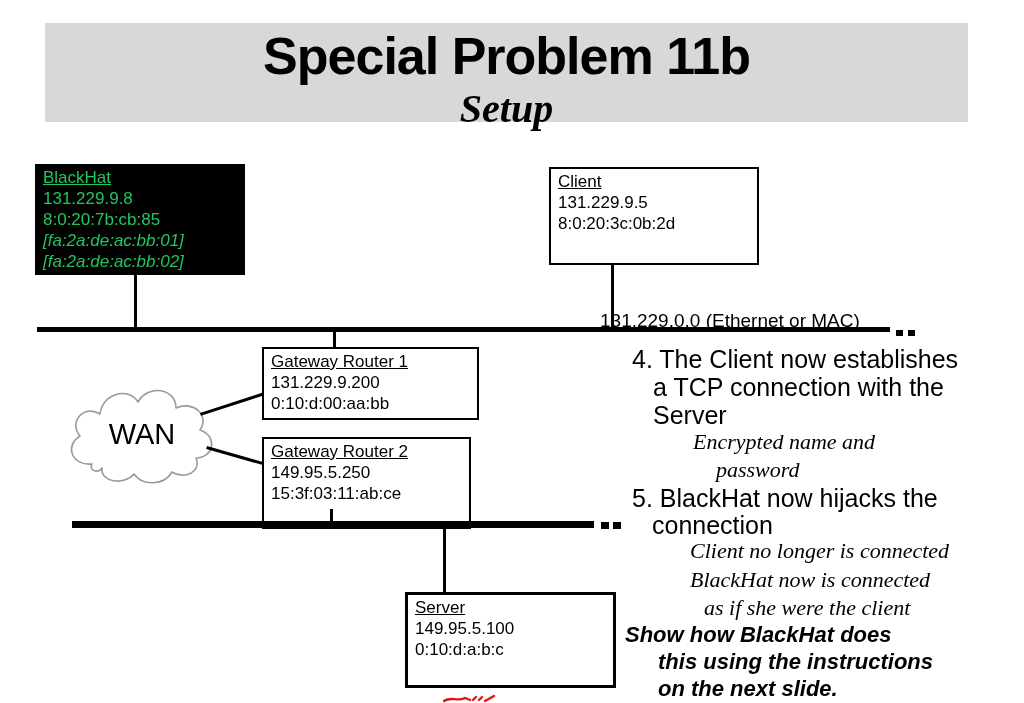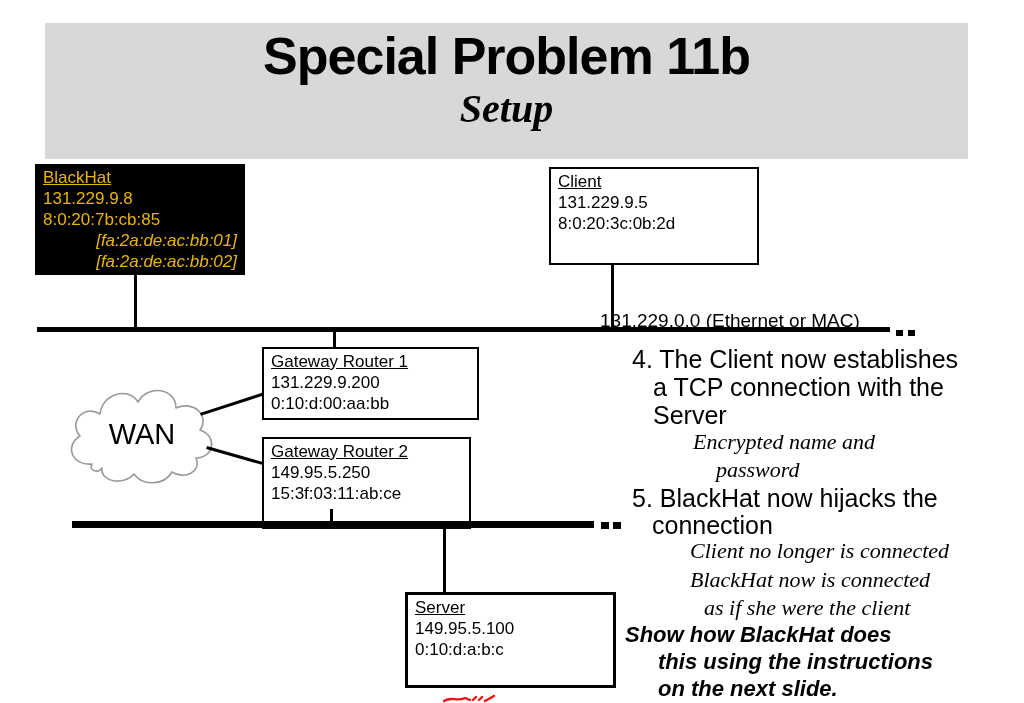--- a/index.html
+++ b/index.html
@@ -2,41 +2,41 @@
 <html><head>
 <meta charset="utf-8">
 <style>
   html,body { margin:0; padding:0; background:#fff; }
   .slide {
     position:relative; width:1024px; height:703px; background:#ffffff;
     font-family:"Liberation Sans", sans-serif; color:#000; overflow:hidden;
   }
   
   .banner {
-    position:absolute; left:45px; top:23px; width:923px; height:136px;
+    position:absolute; left:45px; top:23px; width:923px; height:99px;
     background:#d8d8d8; text-align:center;
   }
   .banner .title {
     font-size:52px; font-weight:bold; line-height:60px; margin-top:3px;
     letter-spacing:-1px;
   }
   .banner .subtitle {
     font-family:"Liberation Serif", serif; font-style:italic; font-weight:bold;
     font-size:40px; line-height:46px;
   }
   
   .node {
     position:absolute; box-sizing:border-box; background:#fff;
     border:2px solid #000000; padding:2px 7px; font-size:17px; line-height:21px;
     white-space:nowrap;
   }
   .node .name { text-decoration:underline; }
-  .node.dark { background:#000; color:#eab308; border:1px solid #000; }
+  .node.dark { background:#000; color:#22c55e; border:1px solid #000; }
   .node.thick { border-width:3px; }
-  .it { font-style:italic;text-align:right; }
+  .it { font-style:italic; }
   
   .bus   { position:absolute; background:#000; }
   .dot   { position:absolute; background:#000; }
   .vline { position:absolute; width:3px; background:#000; }
   .slant { position:absolute; height:0; border-top:3px solid #000; transform-origin:0 0; }
   .netlabel { position:absolute; font-size:19px; white-space:nowrap; }
   
   .note       { position:absolute; font-size:25px; white-space:nowrap; }
   .note-serif { position:absolute; font-family:"Liberation Serif", serif;
                 font-style:italic; font-size:22px; white-space:nowrap; }

